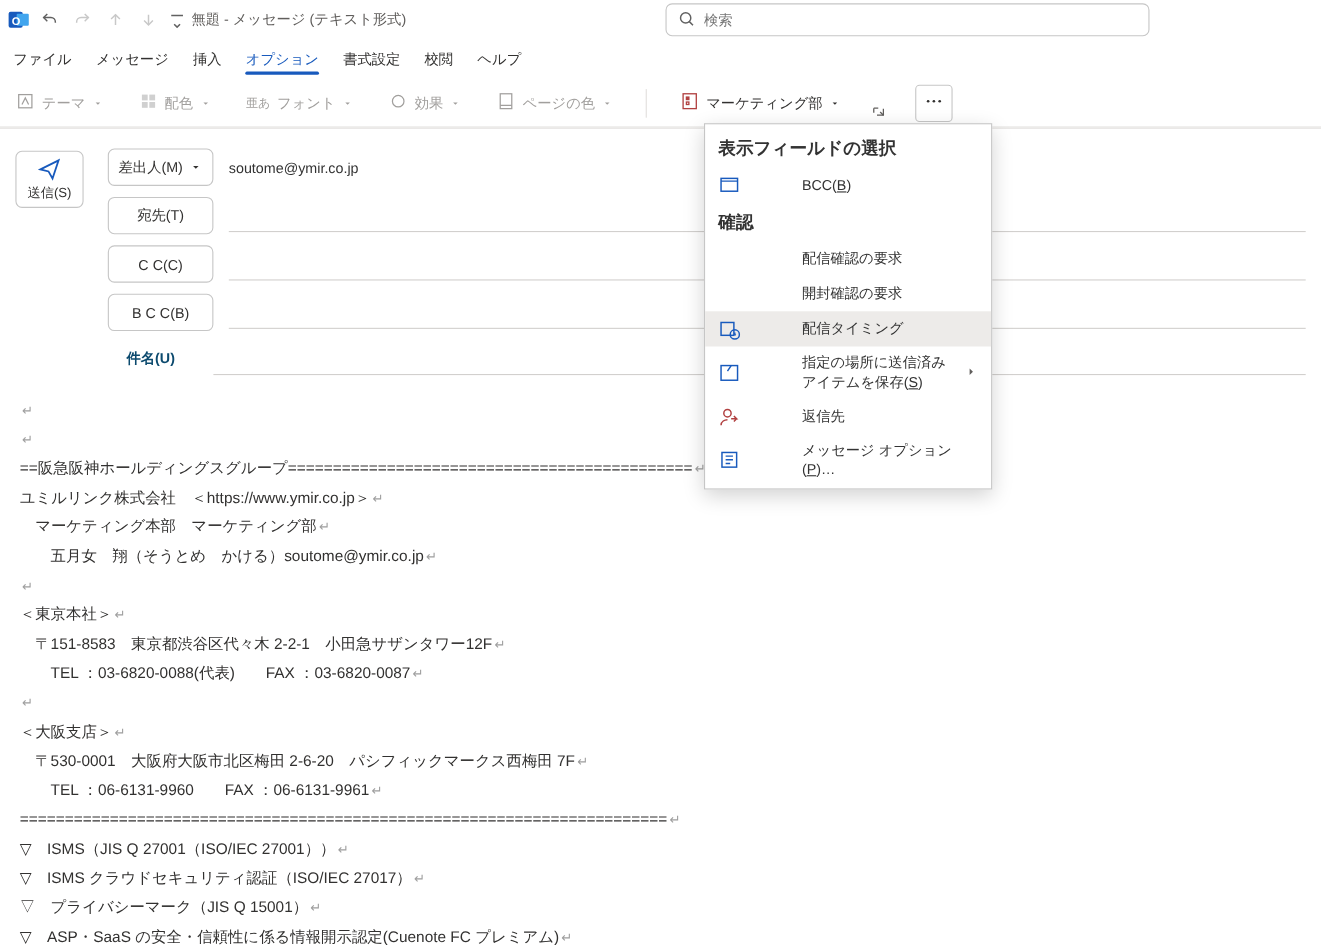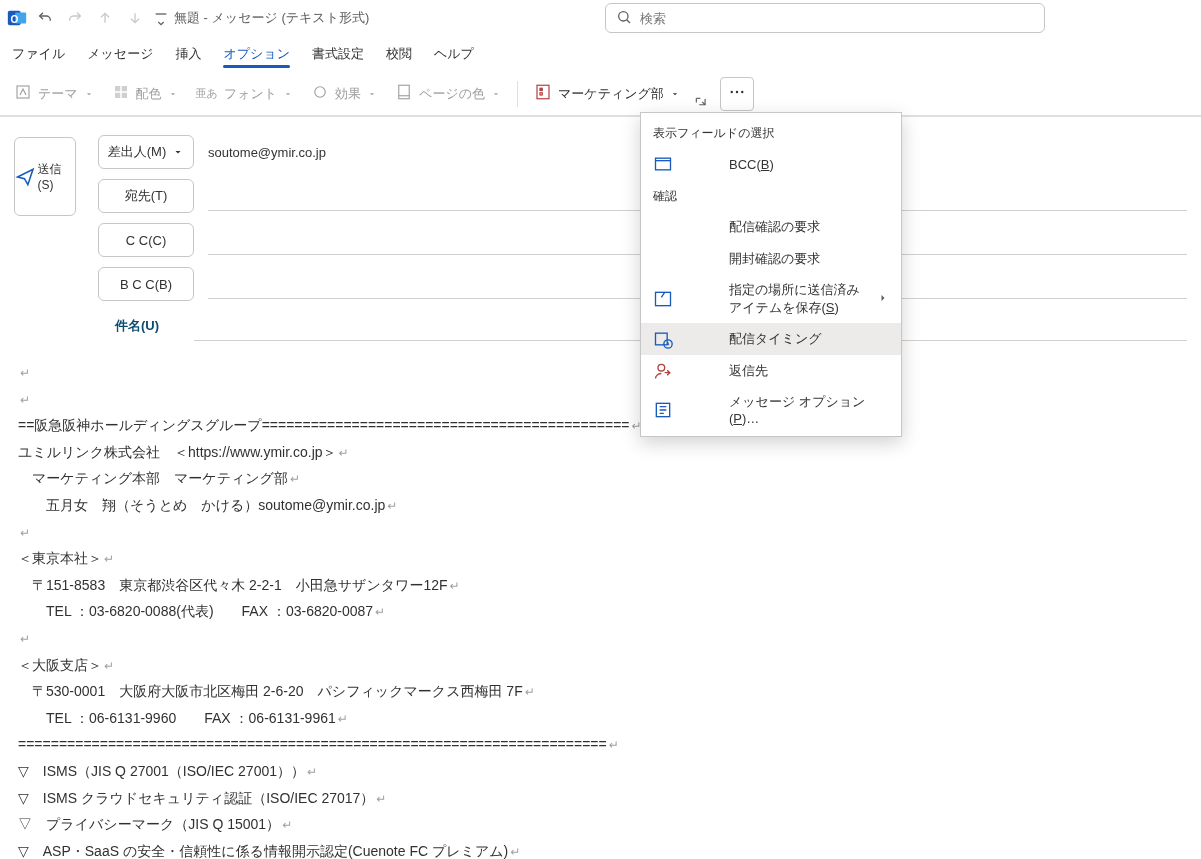--- a/index.html
+++ b/index.html
@@ -57,21 +57,21 @@
   .tab.active { color:#185abd; }
   .tab.active::after {
     content:""; position:absolute; left:8px; right:8px; bottom:-1px;
     height:3px; background:#185abd; border-radius:2px;
   }
 
   
   .ribbon {
     height: 44px; background:#ffffff;
     border-bottom: 1px solid #e1dfdd;
-    display:flex; align-items:center; padding:0 6px; gap:2px;
+    display:flex; align-items:center; padding:0 6px; gap:16px;
     position:relative;
   }
   .rbtn {
     display:flex; align-items:center; gap:6px;
     padding:4px 8px; border-radius:4px; height:32px;
     color:#a19f9d; font-size:13px;
   }
   .rbtn svg { width:18px; height:18px; }
   .rbtn .caret { width:10px; height:10px; }
   .rbtn.enabled { color:#323130; }
@@ -86,21 +86,21 @@
     margin-left:8px; background:#fff;
   }
 
   
   .dropdown {
     position:absolute; top:112px; left:640px; width:262px;
     background:#ffffff; border:1px solid #c6c6c6; box-shadow:0 6px 18px rgba(0,0,0,0.18);
     padding:4px 0;
     z-index: 20;
   }
-  .dd-header { font-weight:400; padding:8px 12px 6px; font-size:12px; }
+  .dd-header { font-weight:700; padding:8px 12px 6px; font-size:16px; }
   .dd-item {
     display:flex; align-items:center; gap:10px; padding:6px 12px; font-size:13px;
     min-height:30px;
   }
   .dd-item .ico { width:20px; height:20px; display:flex; align-items:center; justify-content:center; flex:0 0 20px; color:#185abd;}
   .dd-item .txt { flex:1;margin-left:46px; }
   .dd-item .sub { width:12px; color:#605e5c; }
   .dd-item.highlight { background:#edebe9; }
   .dd-item .u { text-decoration: underline; }
 
@@ -114,23 +114,23 @@
     padding: 18px 14px 8px 14px;
     display:grid;
     grid-template-columns: 70px 96px 1fr;
     grid-auto-rows: auto;
     column-gap: 14px;
     row-gap: 10px;
     align-items:center;
   }
   .sendblock {
     grid-row: 1 / span 4; grid-column: 1;
-    width:62px; height:79px;
+    width:62px; height:52px;
     border:1px solid #c6c6c6; border-radius:6px;
-    display:flex; align-items:center; justify-content:center;
+    display:flex; flex-direction:column; align-items:center; justify-content:center;
     gap:2px; align-self:start; margin-top:2px;
   }
   .sendblock svg { width:22px; height:22px; color:#185abd; }
   .sendblock .lbl { font-size:12px; color:#323130; }
   .hdr-btn {
     height:34px; border:1px solid #c6c6c6; border-radius:6px;
     display:flex; align-items:center; justify-content:center; gap:6px;
     padding:0 8px; font-size:13px; color:#323130; background:#fff;
     min-width:88px;
   }
@@ -362,43 +362,43 @@
   <div class="dd-header">確認</div>
   <div class="dd-item">
     <span class="ico"></span>
     <span class="txt">配信確認の要求</span>
   </div>
   <div class="dd-item">
     <span class="ico"></span>
     <span class="txt">開封確認の要求</span>
   </div>
 
-  <div class="dd-item">
-    <span class="ico">
-        <svg viewBox="0 0 24 24" fill="none" stroke="currentColor" stroke-width="1.6">
-          <rect x="3" y="4" width="18" height="16"></rect>
-          <path d="M14 4l-4 6"></path>
-        </svg>
-      </span>
-    <span class="txt">指定の場所に送信済みアイテムを保存(<span class="u">S</span>)</span>
-    <span class="sub"><svg viewBox="0 0 24 24" width="12" height="12" fill="currentColor">
-          <path d="M9 6l6 6-6 6z"></path>
-        </svg></span>
-  </div>
   <div class="dd-item highlight">
     <span class="ico">
         <svg viewBox="0 0 24 24" fill="none" stroke="currentColor" stroke-width="1.6">
           <rect x="3" y="5" width="14" height="14"></rect>
           <circle cx="18" cy="18" r="5"></circle>
           <path d="M18 16v2l1 1"></path>
         </svg>
       </span>
     <span class="txt">配信タイミング</span>
   </div>
   <div class="dd-item">
+    <span class="ico">
+        <svg viewBox="0 0 24 24" fill="none" stroke="currentColor" stroke-width="1.6">
+          <rect x="3" y="4" width="18" height="16"></rect>
+          <path d="M14 4l-4 6"></path>
+        </svg>
+      </span>
+    <span class="txt">指定の場所に送信済みアイテムを保存(<span class="u">S</span>)</span>
+    <span class="sub"><svg viewBox="0 0 24 24" width="12" height="12" fill="currentColor">
+          <path d="M9 6l6 6-6 6z"></path>
+        </svg></span>
+  </div>
+  <div class="dd-item">
     <span class="ico" style="color:#b14040;">
         <svg viewBox="0 0 24 24" fill="none" stroke="currentColor" stroke-width="1.6">
           <circle cx="10" cy="8" r="4"></circle>
           <path d="M3 21c0-4 4-6 7-6"></path>
           <path d="M14 14l6 0-3-3m3 3-3 3"></path>
         </svg>
       </span>
     <span class="txt">返信先</span>
   </div>
   <div class="dd-item">

